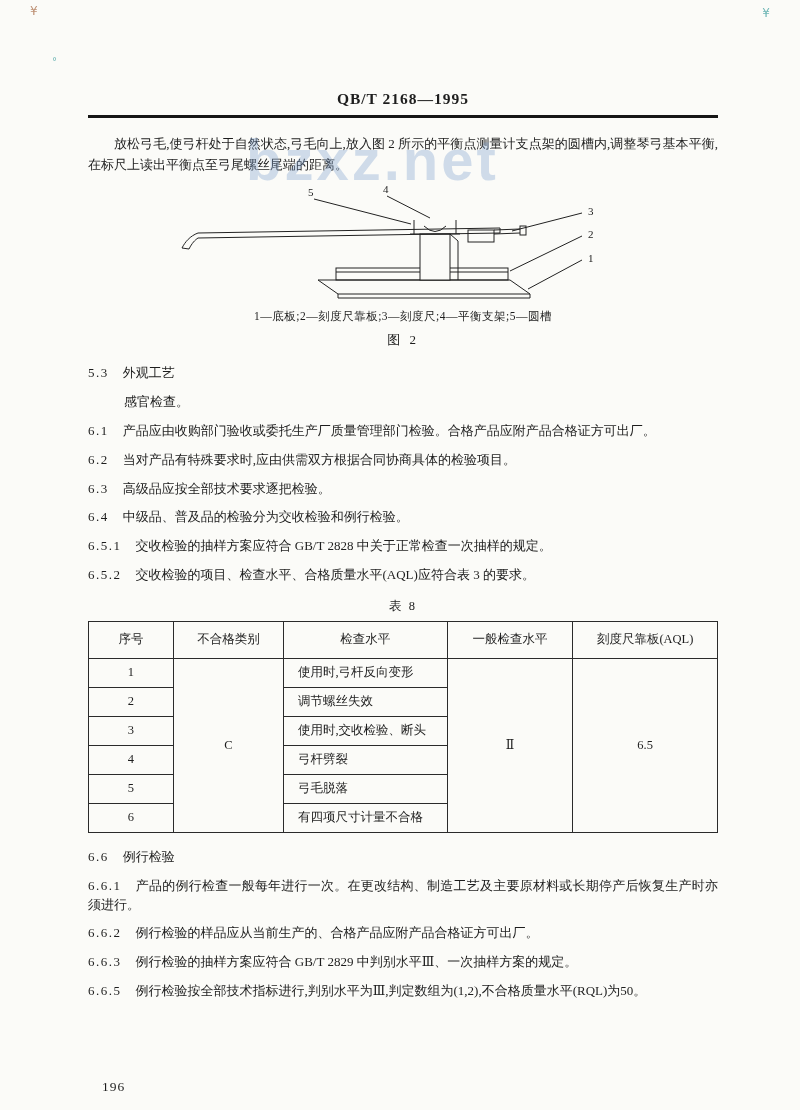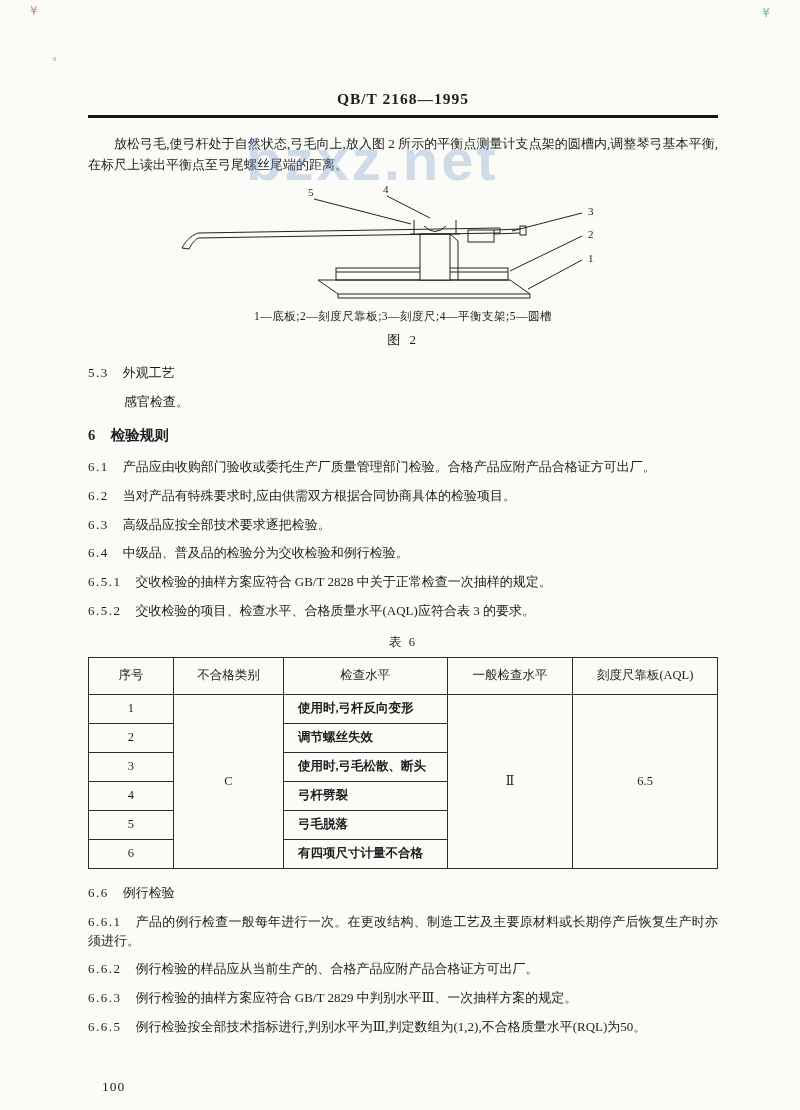--- a/index.html
+++ b/index.html
@@ -19,21 +19,21 @@
   .clauses { margin-top:10px; }
   .clause { margin:0; padding:5px 0; font-size:13px; line-height:1.45; text-align:justify; }
   .clause .cnum { margin-right:14px; letter-spacing:1.5px; white-space:nowrap; }
   .clause.heading { font-weight:bold; font-size:14.5px; padding:8px 0 7px; }
   .clause.indent { padding-left:36px; }
   .tbl-title { text-align:center; font-size:12.5px; margin:8px 0 6px; letter-spacing:2px; }
   table { width:100%; border-collapse:collapse; }
   th, td { border:1px solid #2b2b2b; font-size:12.5px; font-weight:normal; }
   th { height:37px; text-align:center; padding:0 16px; }
   td { height:29px; text-align:center; padding:0 6px; }
-  td.item { text-align:left; padding-left:14px;font-weight:bold; }
+  td.item { text-align:left; padding-left:14px; }
   .pagenum { position:absolute; left:102px; bottom:15px; font-size:13.5px; letter-spacing:1px; }
   .watermark {
     position:absolute; left:246px; top:126px; pointer-events:none;
     font-family:"Liberation Sans","DejaVu Sans",sans-serif; font-weight:bold;
     font-size:58px; color:rgba(118,156,204,0.33); letter-spacing:3px;
   }
   .mark { position:absolute; font-size:12px; opacity:.75; font-family:"DejaVu Sans",sans-serif; }
   .mark.tl { left:30px; top:4px; color:#a96c48; }
   .mark.tr { right:30px; top:6px; color:#3f9f9f; }
   .mark.l2 { left:52px; top:56px; color:#3f9f9f; font-size:10px; }
@@ -110,30 +110,29 @@
         <line x1="414" y1="76" x2="360" y2="105"></line>
       </g>
     </svg>
     <div class="fig-caption">1—底板;2—刻度尺靠板;3—刻度尺;4—平衡支架;5—圆槽</div>
     <div class="fig-label">图 2</div>
   </div>
 
   <div class="clauses">
     <p class="clause"><span class="cnum">5.3</span><span>外观工艺</span></p>
     <p class="clause indent"><span>感官检查。</span></p>
-    <p class="clause heading"><span class="cnum">6</span><span>检验规则</span></p>
     <p class="clause"><span class="cnum">6.1</span><span>产品应由收购部门验收或委托生产厂质量管理部门检验。合格产品应附产品合格证方可出厂。</span></p>
     <p class="clause"><span class="cnum">6.2</span><span>当对产品有特殊要求时,应由供需双方根据合同协商具体的检验项目。</span></p>
     <p class="clause"><span class="cnum">6.3</span><span>高级品应按全部技术要求逐把检验。</span></p>
     <p class="clause"><span class="cnum">6.4</span><span>中级品、普及品的检验分为交收检验和例行检验。</span></p>
     <p class="clause"><span class="cnum">6.5.1</span><span>交收检验的抽样方案应符合 GB/T 2828 中关于正常检查一次抽样的规定。</span></p>
     <p class="clause"><span class="cnum">6.5.2</span><span>交收检验的项目、检查水平、合格质量水平(AQL)应符合表 3 的要求。</span></p>
   </div>
 
-  <div class="tbl-title">表 6</div>
+  <div class="tbl-title">表 8</div>
 
   <table>
     <colgroup>
       <col style="width:13.5%">
         <col style="width:17.5%">
         <col style="width:26%">
         <col style="width:20%">
         <col style="width:23%">
     </colgroup>
     <thead>
@@ -152,21 +151,21 @@
         <td class="item">使用时,弓杆反向变形</td>
         <td rowspan="6">Ⅱ</td>
         <td rowspan="6">6.5</td>
       </tr>
       <tr>
         <td>2</td>
         <td class="item">调节螺丝失效</td>
       </tr>
       <tr>
         <td>3</td>
-        <td class="item">使用时,弓毛松散、断头</td>
+        <td class="item">使用时,交收检验、断头</td>
       </tr>
       <tr>
         <td>4</td>
         <td class="item">弓杆劈裂</td>
       </tr>
       <tr>
         <td>5</td>
         <td class="item">弓毛脱落</td>
       </tr>
       <tr>
@@ -178,15 +177,15 @@
 
   <div class="clauses">
     <p class="clause"><span class="cnum">6.6</span><span>例行检验</span></p>
     <p class="clause"><span class="cnum">6.6.1</span><span>产品的例行检查一般每年进行一次。在更改结构、制造工艺及主要原材料或长期停产后恢复生产时亦须进行。</span></p>
     <p class="clause"><span class="cnum">6.6.2</span><span>例行检验的样品应从当前生产的、合格产品应附产品合格证方可出厂。</span></p>
     <p class="clause"><span class="cnum">6.6.3</span><span>例行检验的抽样方案应符合 GB/T 2829 中判别水平Ⅲ、一次抽样方案的规定。</span></p>
     <p class="clause"><span class="cnum">6.6.5</span><span>例行检验按全部技术指标进行,判别水平为Ⅲ,判定数组为(1,2),不合格质量水平(RQL)为50。</span></p>
 
   </div>
 
-  <div class="pagenum">100</div>
+  <div class="pagenum">196</div>
 
 </div>
 
 </body></html>

